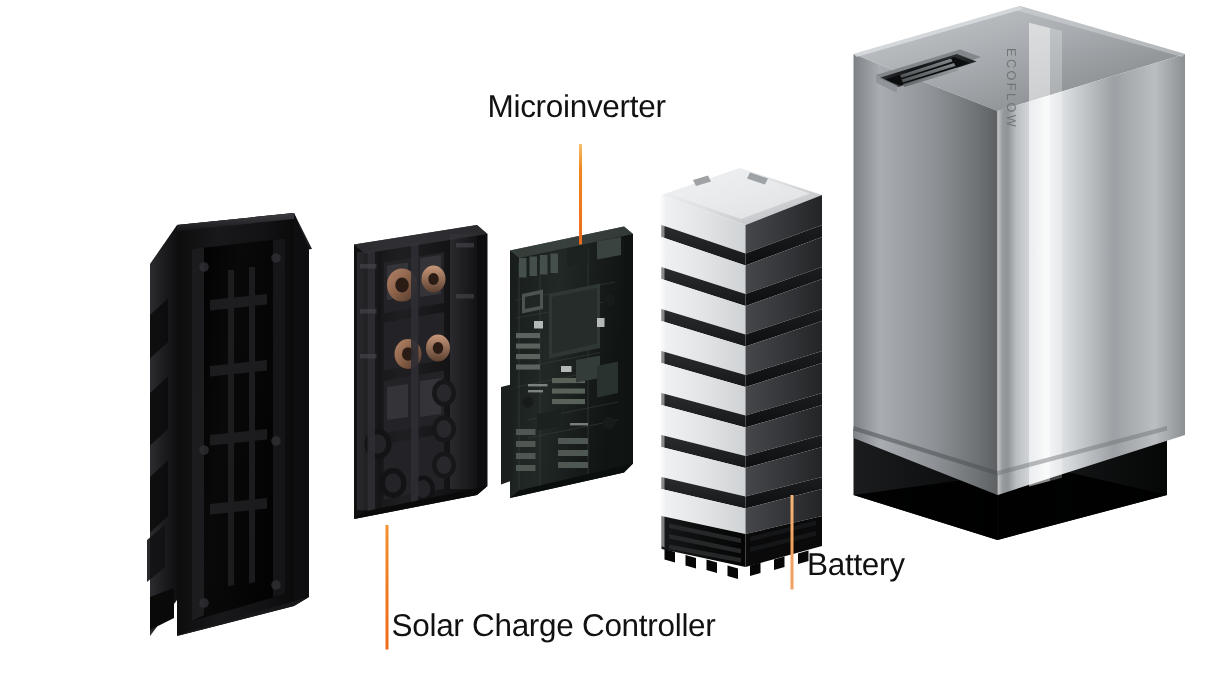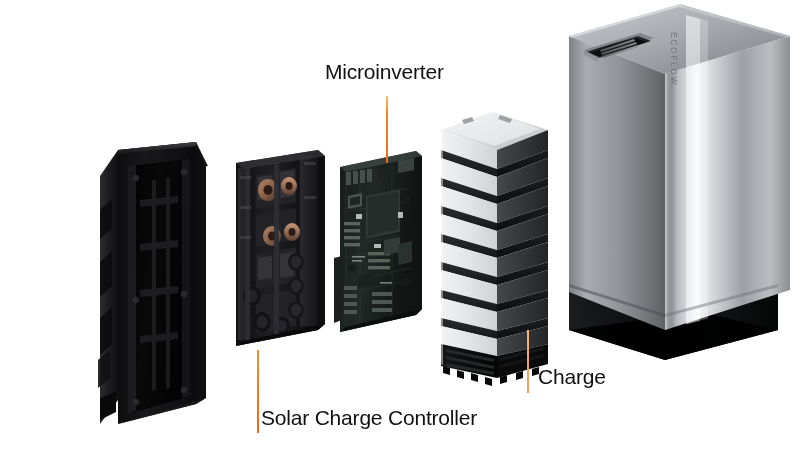--- a/index.html
+++ b/index.html
@@ -513,15 +513,15 @@
       <rect x="386" y="96" width="2" height="67" fill="url(#gLead1)"></rect>
       <rect x="257" y="350" width="2" height="83" fill="url(#gLead2)"></rect>
       <rect x="527" y="330" width="2" height="63" fill="url(#gLead3)"></rect>
     </g>
   </svg>
 
   <div class="callout-label" id="label-microinverter">Microinverter</div>
 
   <div class="callout-label" id="label-scc">Solar Charge Controller</div>
 
-  <div class="callout-label" id="label-battery">Charge</div>
+  <div class="callout-label" id="label-battery">Battery</div>
 
 </div>
 
 </body></html>

